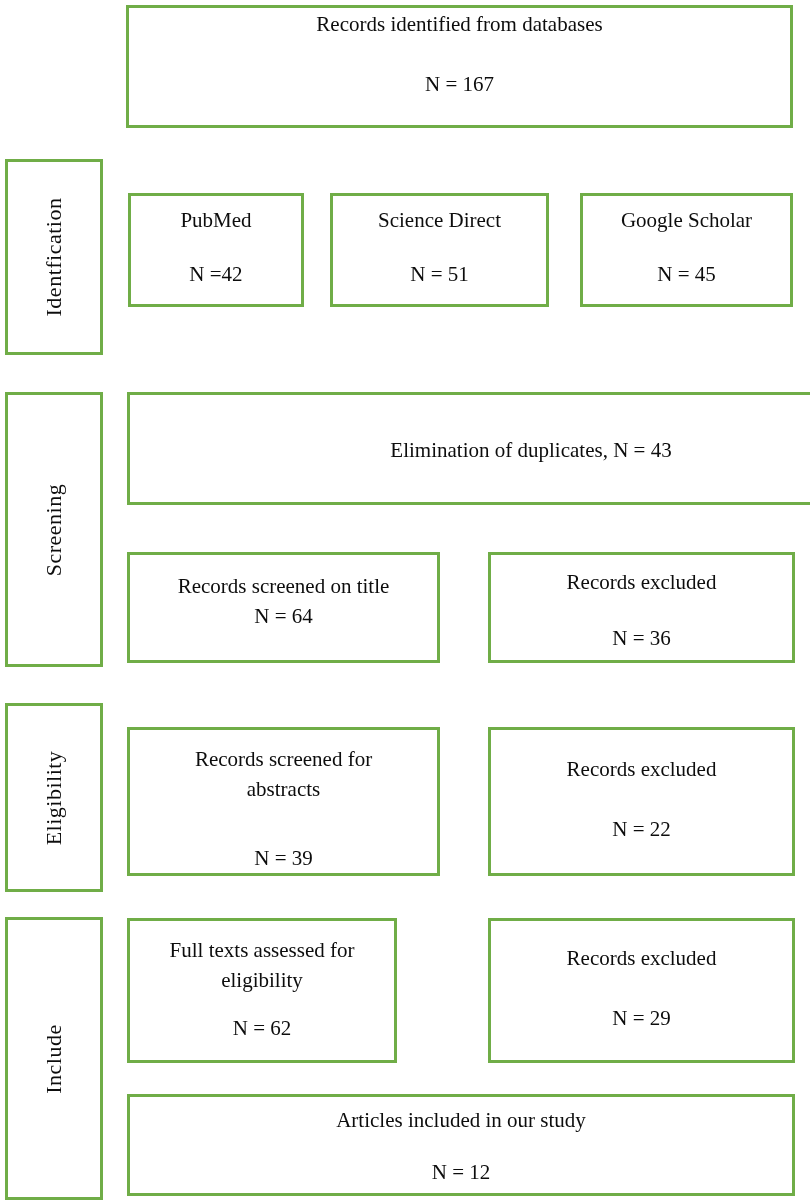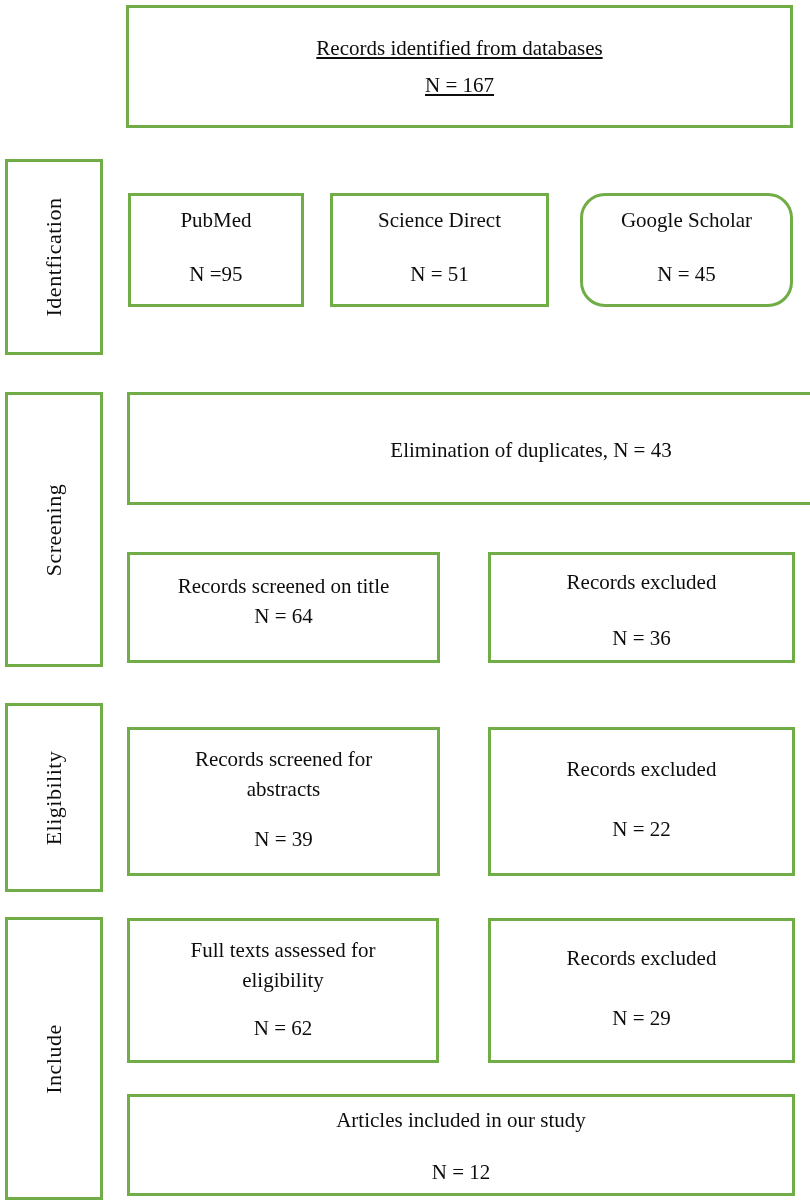--- a/index.html
+++ b/index.html
@@ -22,21 +22,21 @@
     background:#ffffff;
     display:flex;
     flex-direction:column;
     align-items:center;
     text-align:center;
     font-size:21px;
     line-height:30px;
   }
   .node .l1,.node .l2{display:block;}
   
-  .n-top{padding-top:25px;text-decoration:underline;}   .n-top .l2{margin-top:7px;}
+  .n-top{padding-top:1px;}   .n-top .l2{margin-top:30px;}
   .n-db{padding-top:9px;}    .n-db .l2{margin-top:24px;}
   .n-dup{padding-top:40px;}
   .n-st{padding-top:16px;}    .n-st .l2{margin-top:0;}
   .n-ex36{padding-top:12px;}  .n-ex36 .l2{margin-top:26px;}
   .n-sa{padding-top:14px;}    .n-sa .l1{max-width:250px;} .n-sa .l2{margin-top:20px;}
   .n-ex22{padding-top:24px;}  .n-ex22 .l2{margin-top:30px;}
   .n-ft{padding-top:14px;}    .n-ft .l1{max-width:250px;} .n-ft .l2{margin-top:18px;}
   .n-ex29{padding-top:22px;}  .n-ex29 .l2{margin-top:30px;}
   .n-art{padding-top:8px;}   .n-art .l2{margin-top:22px;}
   
@@ -73,54 +73,54 @@
     <span class="vlabel">Include</span>
   </div>
 
   <div class="node n-top" style="left:126px;top:5px;width:667px;height:123px;">
     <span class="l1">Records identified from databases</span>
     <span class="l2">N = 167</span>
   </div>
 
   <div class="node n-db" style="left:128px;top:193px;width:176px;height:114px;">
     <span class="l1">PubMed</span>
-    <span class="l2">N =95</span>
+    <span class="l2">N =42</span>
   </div>
   <div class="node n-db" style="left:330px;top:193px;width:219px;height:114px;">
     <span class="l1">Science Direct</span>
     <span class="l2">N = 51</span>
   </div>
-  <div class="node n-db" style="left:580px;top:193px;width:213px;height:114px;border-radius:25px;">
+  <div class="node n-db" style="left:580px;top:193px;width:213px;height:114px;">
     <span class="l1">Google Scholar</span>
     <span class="l2">N = 45</span>
   </div>
 
   <div class="node n-dup" style="left:127px;top:392px;width:808px;height:113px;">
     <span class="l1">Elimination of duplicates, N = 43</span>
   </div>
 
   <div class="node n-st" style="left:127px;top:552px;width:313px;height:111px;">
     <span class="l1">Records screened on title</span>
     <span class="l2">N = 64</span>
   </div>
   <div class="node n-ex36" style="left:488px;top:552px;width:307px;height:111px;">
     <span class="l1">Records excluded</span>
     <span class="l2">N = 36</span>
   </div>
 
-  <div class="node n-sa" style="left:127px;top:727px;width:313px;height:149px;">
+  <div class="node n-sa" style="left:127px;top:727px;width:313px;height:149px;justify-content:space-between;">
     <span class="l1">Records screened for abstracts</span>
     <span class="l2">N = 39</span>
   </div>
   <div class="node n-ex22" style="left:488px;top:727px;width:307px;height:149px;">
     <span class="l1">Records excluded</span>
     <span class="l2">N = 22</span>
   </div>
 
-  <div class="node n-ft" style="left:127px;top:918px;width:312px;height:145px;">
+  <div class="node n-ft" style="left:127px;top:918px;width:270px;height:145px;">
     <span class="l1">Full texts assessed for eligibility</span>
     <span class="l2">N = 62</span>
   </div>
   <div class="node n-ex29" style="left:488px;top:918px;width:307px;height:145px;">
     <span class="l1">Records excluded</span>
     <span class="l2">N = 29</span>
   </div>
 
   <div class="node n-art" style="left:127px;top:1094px;width:668px;height:102px;">
     <span class="l1">Articles included in our study</span>

